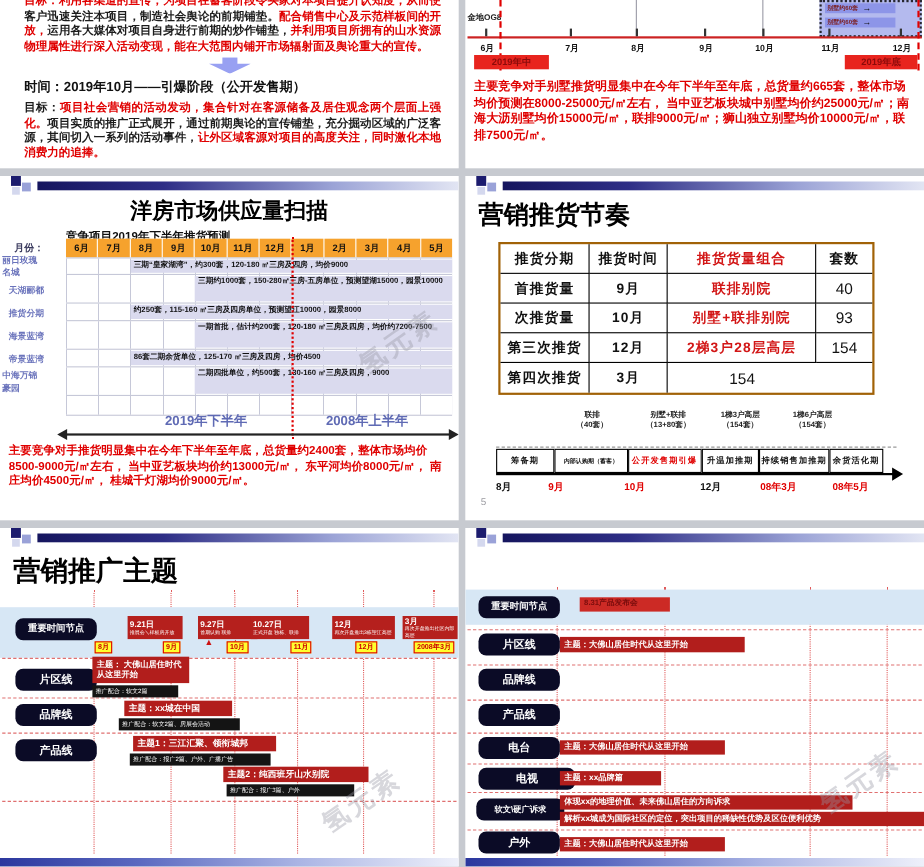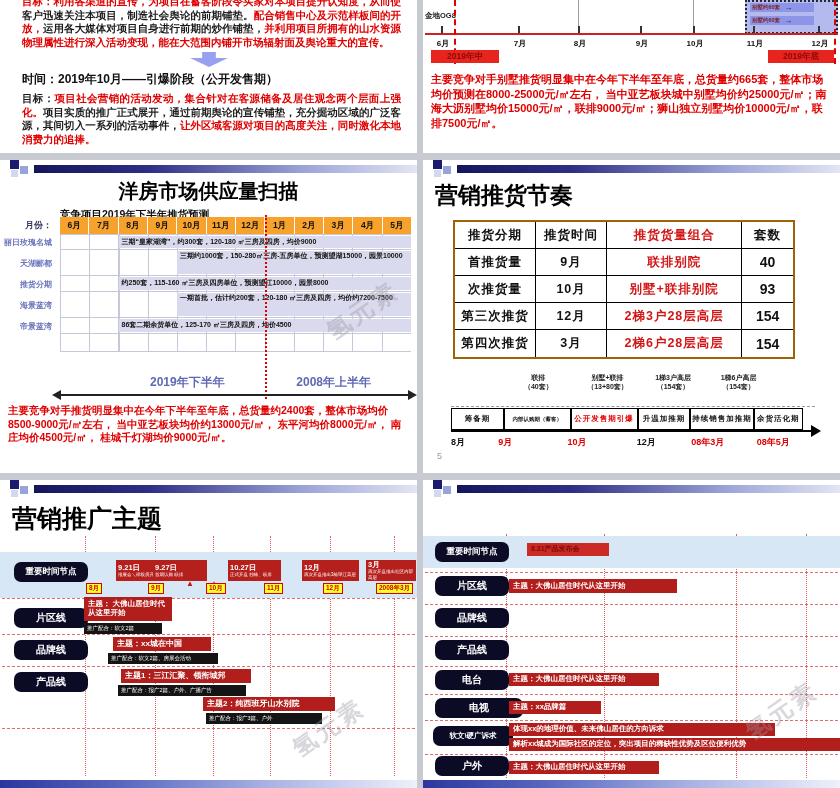--- a/index.html
+++ b/index.html
@@ -59,21 +59,21 @@
     font-size:8.5px;font-weight:bold;display:flex;align-items:center;justify-content:center}
   .bs{left:8px;width:68px}
   .be{left:345px;width:66px}
   .tr-sum{position:absolute;left:8px;right:8px;top:72px;font-size:11px;line-height:14.5px}
   
   .ml-title{margin:2px 0 0 0;text-align:center;font-size:20px;color:#000}
   .ml-sub{margin:3px 14px 3px 60px;font-size:10.5px;color:#111}
   .ml-table{position:absolute;left:2px;right:6px;top:57px}
   .mlr{display:flex}
   .mll{width:58px;font-size:8px;font-weight:bold;color:#6b74bc;display:flex;align-items:center;
-    justify-content:flex-end;padding-right:8px;box-sizing:border-box}
+    justify-content:flex-end;padding-right:20px;box-sizing:border-box}
   .mll.monthlab{color:#3a3a5e;font-size:9px}
   .mlc{flex:1;position:relative}
   .mlc.hc{display:grid;grid-template-columns:repeat(12,1fr);gap:1px;background:#fff}
   .mlc.hc span{background:#f6a22d;color:#111;font-size:8.5px;font-weight:bold;
     display:flex;align-items:center;justify-content:center}
   .mlc.bodyc{border-bottom:1px solid #c6c8d8;
     background-image:repeating-linear-gradient(90deg,#c6c8d8 0 1px,transparent 1px calc(100%/12))}
   .mlr.first .mlc{border-top:1px solid #c6c8d8}
   .mlc .cbar{position:absolute;top:1px;bottom:1px;right:0;background:#dadaee;color:#111;
     font-size:7px;font-weight:bold;padding:1px 3px;line-height:1.25;box-sizing:border-box}
@@ -91,21 +91,21 @@
   .ml-sum{position:absolute;left:8px;right:8px;top:244px;font-size:10.5px;line-height:13.5px}
   
   .mr-title{margin:4px 0 0 12px;font-size:23px;color:#000}
   .mr-table{position:absolute;left:30px;right:45px;top:60px;border:2px solid #a16207}
   .mr-row{display:grid;grid-template-columns:24% 21% 40% 15%;height:27px}
   .mr-row > div{border-right:1px solid #000;border-bottom:1px solid #000;display:flex;
     align-items:center;justify-content:center;font-size:12.5px;font-weight:bold;color:#111;letter-spacing:1px}
   .mr-row > div:last-child{border-right:none}
   .mr-row.last > div{border-bottom:none}
   .mr-row .mix{color:#d21616}
-  .mr-row .cnt{font-weight:700;font-size:14px;letter-spacing:0}
+  .mr-row .cnt{font-weight:400;font-size:14px;letter-spacing:0}
   .mr-tl{position:absolute;left:28px;right:25px;top:213px;height:78px}
   .tl-lab{position:absolute;top:0;transform:translateX(-50%);font-size:7px;font-weight:bold;
     color:#222;white-space:pre-line;text-align:center;line-height:1.3}
   .dash-line{position:absolute;left:0;right:0;top:33px;border-top:1px dashed #999}
   .phase-row{position:absolute;left:0;right:12px;top:35px;height:22px;display:flex}
   .phase{border:1px solid #000;background:#fff;display:flex;align-items:center;justify-content:center;
     font-size:7.5px;font-weight:bold;color:#111;box-sizing:border-box;text-align:center;letter-spacing:1px}
   .phase.ph2{font-size:5.5px;letter-spacing:0}
   .phase.ph3{color:#e00000}
   .baseline{position:absolute;left:0;right:0;top:57px;height:2px;background:#000}
@@ -229,20 +229,26 @@
         <div class="mlc bodyc">
             <div class="cbar from5">一期首批，估计约200套，120-180 ㎡三房及四房，均价约7200-7500</div>
           </div>
       </div>
       <div class="mlr" style="height:16px">
         <div class="mll">帝景蓝湾</div>
         <div class="mlc bodyc">
             <div class="cbar from3 one">86套二期余货单位，125-170 ㎡三房及四房，均价4500</div>
           </div>
       </div>
+      <div class="mlr" style="height:26px">
+        <div class="mll">中海万锦豪园</div>
+        <div class="mlc bodyc">
+            <div class="cbar from5">二期四批单位，约500套，130-160 ㎡三房及四房，9000</div>
+          </div>
+      </div>
       <div class="mlr" style="height:18px">
         <div class="mll"></div>
           <div class="mlc bodyc"></div>
       </div>
     </div>
     <div class="ml-divider"></div>
     <div class="axis-labels">
       <span class="al">2019年下半年</span>
       <span class="ar">2008年上半年</span>
     </div>
@@ -283,21 +289,20 @@
       </div>
       <div class="mr-row">
         <div>第三次推货</div>
         <div>12月</div>
         <div class="mix">2梯3户28层高层</div>
         <div class="cnt">154</div>
       </div>
       <div class="mr-row last">
         <div>第四次推货</div>
         <div>3月</div>
-        <div class="mix">2梯6户28层高层</div>
         <div class="cnt">154</div>
       </div>
     </div>
     <div class="mr-tl">
       <span class="tl-lab" style="left:24%">联排
 （40套）</span>
       <span class="tl-lab" style="left:43%">别墅+联排
 （13+80套）</span>
       <span class="tl-lab" style="left:61%">1梯3户高层
 （154套）</span>
@@ -345,21 +350,21 @@
     <div class="hsep" style="top:186px"></div>
     <div class="hsep" style="top:248px"></div>
     <div class="pill" style="left:14px;top:82px;width:74px;height:20px;font-size:8.5px">重要时间节点</div>
     <div class="pill" style="left:14px;top:128px;width:74px;height:20px;font-size:10px">片区线</div>
     <div class="pill" style="left:14px;top:160px;width:74px;height:20px;font-size:10px">品牌线</div>
     <div class="pill" style="left:14px;top:192px;width:74px;height:20px;font-size:10px">产品线</div>
     <div class="event" style="left:116px;width:50px">
       <span class="ed">9.21日</span>
       <span class="et">推展会＼样板房开放</span>
     </div>
-    <div class="event" style="left:153px;width:54px">
+    <div class="event" style="left:180px;width:54px">
       <span class="ed">9.27日</span>
       <span class="et">首期认购 联排</span>
     </div>
     <div class="event" style="left:228px;width:53px">
       <span class="ed">10.27日</span>
       <span class="et">正式开盘 独栋、联排</span>
     </div>
     <div class="event" style="left:302px;width:57px">
       <span class="ed">12月</span>
       <span class="et">再次开盘推出3栋望江高层</span>

